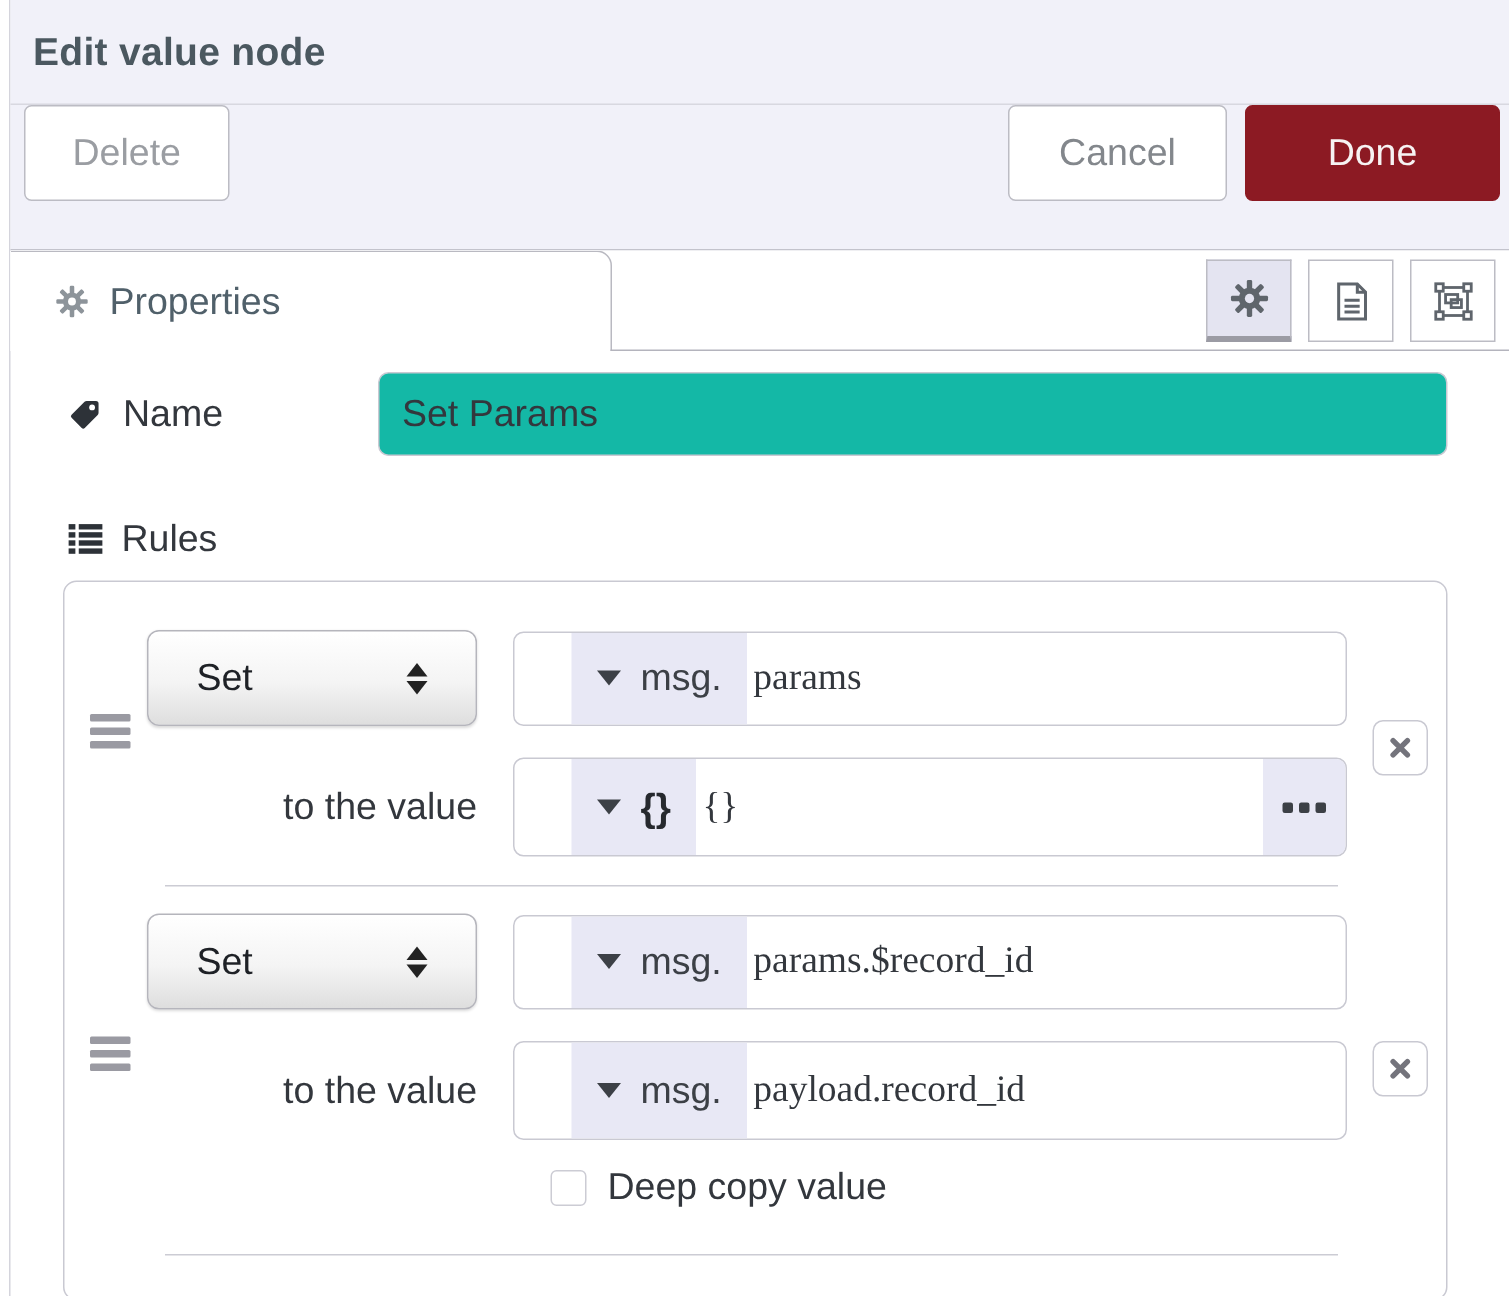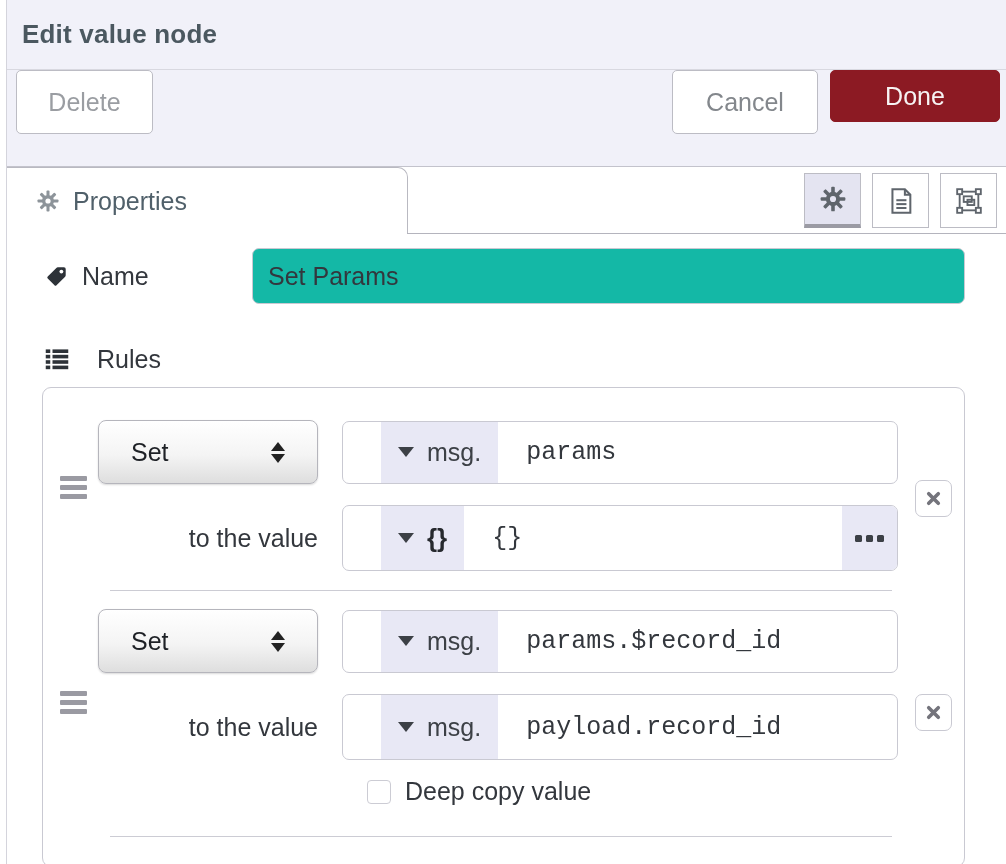--- a/index.html
+++ b/index.html
@@ -51,21 +51,21 @@
     padding: 0 28px;
   }
   .btn-delete { color: #9a9da2; margin-left: 9px; width: 137px; }
   .btnbar .spacer { flex: 1; }
   .btn-cancel { color: #83878c; width: 146px; }
   .btn-done {
     background: #8c1a23;
     border-color: #8c1a23;
     color: #f7f3f3;
     width: 170px;
-    height: 52px;
+    height: 64px;
     margin-left: 12px;
     margin-right: 6px;
   }
 
   
   .tabbar {
     position: relative;
     height: 67px;
     background: #ffffff;
   }
@@ -141,21 +141,21 @@
     color: #33373d;
     padding: 0 15px;
     outline: none;
     background: #14b8a6;
   }
 
   .rules-label-row {
     margin-top: 40px;
     display: flex;
     align-items: center;
-    gap: 28px;
+    gap: 12px;
     height: 30px;
   }
 
   
   .rules-box {
     margin-top: 13px;
     margin-left: -3px;
     width: 923px;
     height: 480px;
     border: 1px solid #c9c9d2;
@@ -251,24 +251,24 @@
     border-left: 8px solid transparent;
     border-right: 8px solid transparent;
     border-top: 10px solid #3c4046;
   }
   .ti-prefix .ti-prefix-label { font-size: 25px; color: #3c4046; }
   .ti-prefix .ti-type-label { font-size: 26px; color: #26292e; font-weight: bold; }
   .ti-value {
     flex: 1;
     border: none;
     outline: none;
-    font-family: Liberation Mono, monospace;
+    font-family: Liberation Serif, serif;
     font-size: 25px;
     color: #33373d;
-    padding: 0 28px;
+    padding: 0 4px;
     min-width: 0;
     background: transparent;
   }
   .ti-suffix {
     background: #e8e8f5;
     width: 55px;
     display: flex;
     align-items: center;
     justify-content: center;
     gap: 4px;

